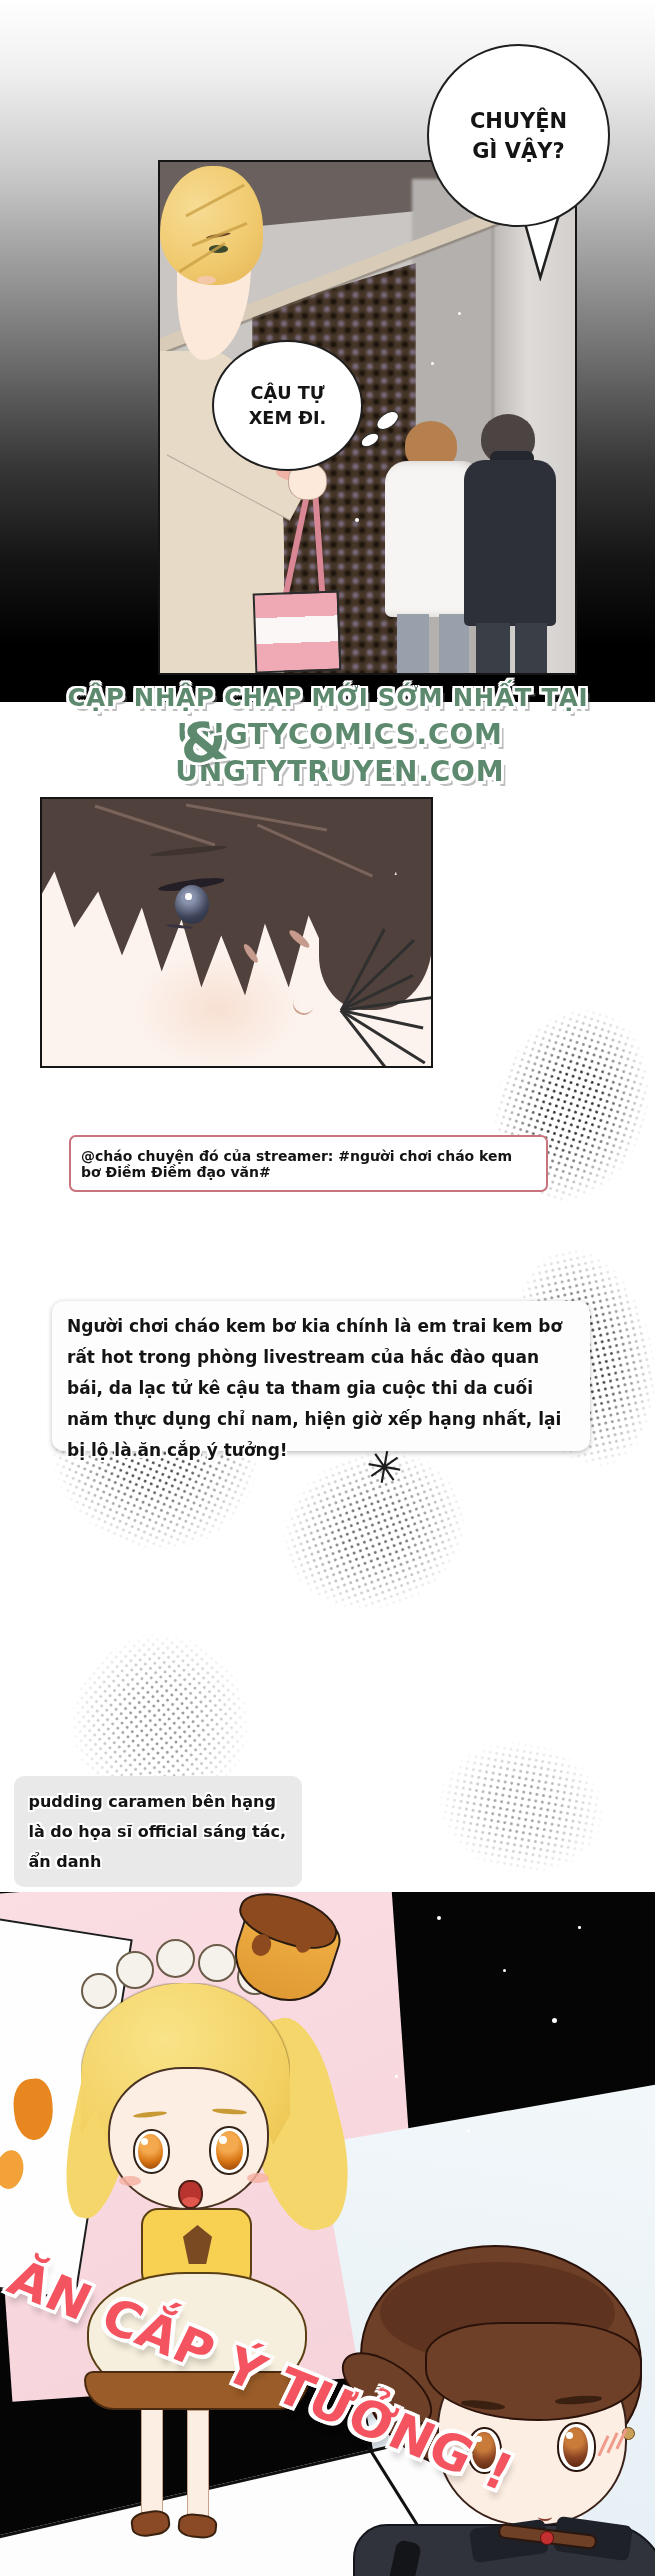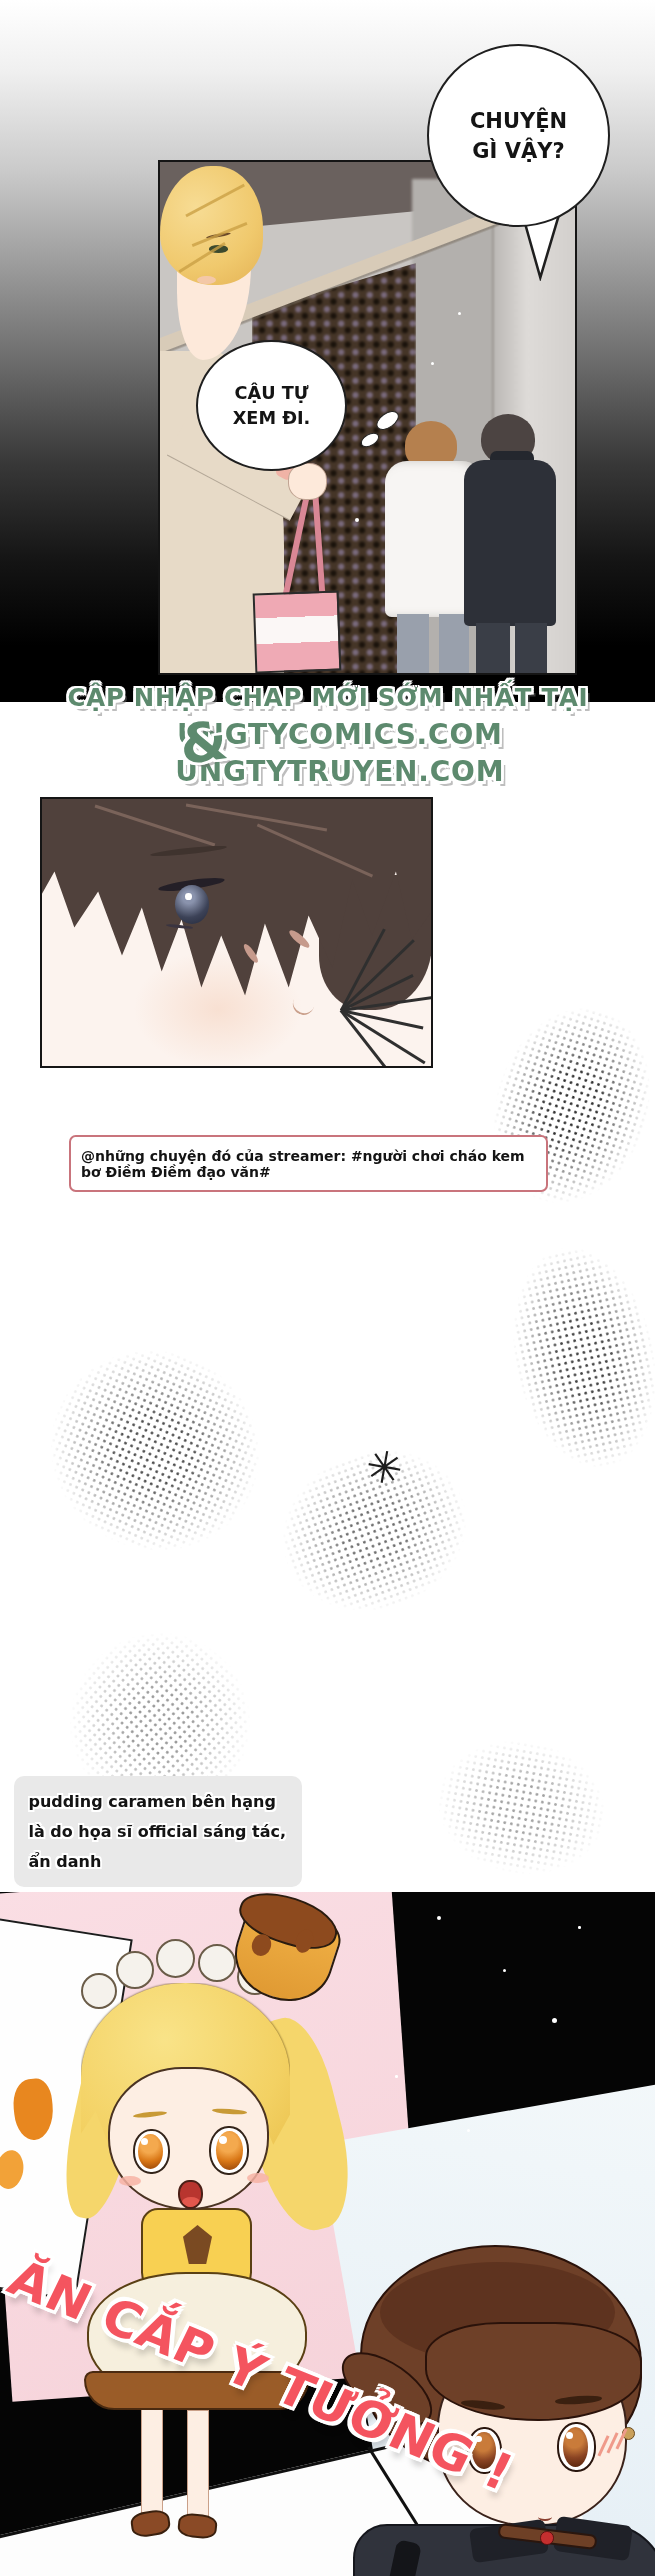--- a/index.html
+++ b/index.html
@@ -102,21 +102,21 @@
     <div class="abs" style="left:30px;top:71px;width:59px;height:2.5px;background:#caa045;transform:rotate(-22deg);z-index:7;opacity:.8;"></div>
     <div class="abs" style="left:15px;top:94px;width:54px;height:2.5px;background:#caa045;transform:rotate(-32deg);z-index:7;opacity:.8;"></div>
 
     <div class="abs" style="left:128px;top:301px;width:37px;height:35px;background:#fde9da;border:1.7px solid rgba(120,80,60,.45);border-radius:45%;z-index:6;"></div>
     <div class="abs" style="left:119px;top:293px;width:17px;height:23.5px;background:#f0b3a6;transform:rotate(28deg);border-radius:5px;z-index:5;"></div>
     <div class="abs" style="left:133px;top:335px;width:5.9px;height:99px;background:#d98795;transform:rotate(12deg);z-index:5;"></div>
     <div class="abs" style="left:156px;top:335px;width:5.9px;height:99px;background:#d98795;transform:rotate(-4deg);z-index:5;"></div>
     <div class="abs" style="left:94px;top:430px;width:86px;height:80px;border:2.1px solid #2b2b2b;box-sizing:border-box;transform:rotate(-2deg);z-index:6;
       background:linear-gradient(180deg,#efa9b4 0 30%,#fbf7f6 30% 64%,#efaab5 64% 100%);"></div>
 
-    <div class="abs bubble" style="left:36px;top:178px;width:151px;height:131px;z-index:8;padding:0 18.5px;box-sizing:border-box;">
+    <div class="abs bubble" style="left:52px;top:178px;width:151px;height:131px;z-index:8;padding:0 18.5px;box-sizing:border-box;">
       <span class="ctext" style="font-size:17.7px;line-height:25px;">CẬU TỰ XEM ĐI.</span>
     </div>
   </div>
 
   <svg class="abs" style="left:515px;top:210px;z-index:3;" width="54" height="71" viewBox="0 0 64 84">
     <polygon points="8,2 52,6 30,80" fill="#ffffff" stroke="#1f1f1f" stroke-width="3"></polygon>
   </svg>
   <div class="abs banner-line" style="top:683px;font-size:24.4px;">CẬP NHẬP CHAP MỚI SỚM NHẤT TẠI</div>
 
   <div class="abs bubble" style="left:427px;top:44px;width:183px;height:183px;z-index:4;padding:0 25px;box-sizing:border-box;">
@@ -147,23 +147,26 @@
     <div class="abs" style="left:299px;top:210px;width:92px;height:2.5px;background:#2f2f2f;transform:rotate(-62deg);transform-origin:left center;"></div>
     <div class="abs" style="left:299px;top:210px;width:101px;height:2.5px;background:#2f2f2f;transform:rotate(-44deg);transform-origin:left center;"></div>
     <div class="abs" style="left:299px;top:210px;width:80px;height:2.5px;background:#2f2f2f;transform:rotate(-26deg);transform-origin:left center;"></div>
     <div class="abs" style="left:299px;top:210px;width:97px;height:2.5px;background:#2f2f2f;transform:rotate(-8deg);transform-origin:left center;"></div>
     <div class="abs" style="left:299px;top:210px;width:84px;height:2.5px;background:#2f2f2f;transform:rotate(12deg);transform-origin:left center;"></div>
     <div class="abs" style="left:299px;top:210px;width:99px;height:2.5px;background:#2f2f2f;transform:rotate(32deg);transform-origin:left center;"></div>
     <div class="abs" style="left:299px;top:210px;width:81px;height:2.5px;background:#2f2f2f;transform:rotate(52deg);transform-origin:left center;"></div>
   </div>
 
   <div class="abs cbox" style="left:69px;top:1135px;width:479px;height:57px;background:#fff;border:2.5px solid #c9747c;border-radius:6.7px;display:flex;align-items:center;padding:0 10px;">
-    <span class="ctext" style="font-size:14px;">@những chuyện đó của streamer: #người chơi cháo kem bơ Điềm Điềm đạo văn#</span>
-  </div>
-
+    <span class="ctext" style="font-size:14px;">@cháo chuyện đó của streamer: #người chơi cháo kem bơ Điềm Điềm đạo văn#</span>
+  </div>
+
+  <div class="abs cbox" style="left:52px;top:1301px;width:538px;height:150px;background:#fdfdfd;border-radius:11.8px;padding:10px 15px;box-shadow:0 1.7px 5px rgba(0,0,0,.25);">
+    <span class="ctext" style="font-size:17px;line-height:31px;">Người chơi cháo kem bơ kia chính là em trai kem bơ rất hot trong phòng livestream của hắc đào quan bái, da lạc tử kê cậu ta tham gia cuộc thi da cuối năm thực dụng chỉ nam, hiện giờ xếp hạng nhất, lại bị lộ là ăn cắp ý tưởng!</span>
+  </div>
 
 
   <div class="abs cbox" style="left:13.5px;top:1776px;width:288px;height:111px;background:#e9e9e9;border-radius:10px;display:flex;align-items:center;padding:0 15px;">
     <span class="ctext" style="font-size:16px;line-height:30px;">pudding caramen bên hạng là do họa sĩ official sáng tác, ẩn danh</span>
   </div>
 
   <div class="abs collage">
 
     <div class="abs" style="left:-23.5px;top:3.4px;width:414px;height:508px;background:linear-gradient(160deg,#fadee4,#f6d3da);transform:rotate(-4deg);transform-origin:left top;z-index:1;"></div>
 

